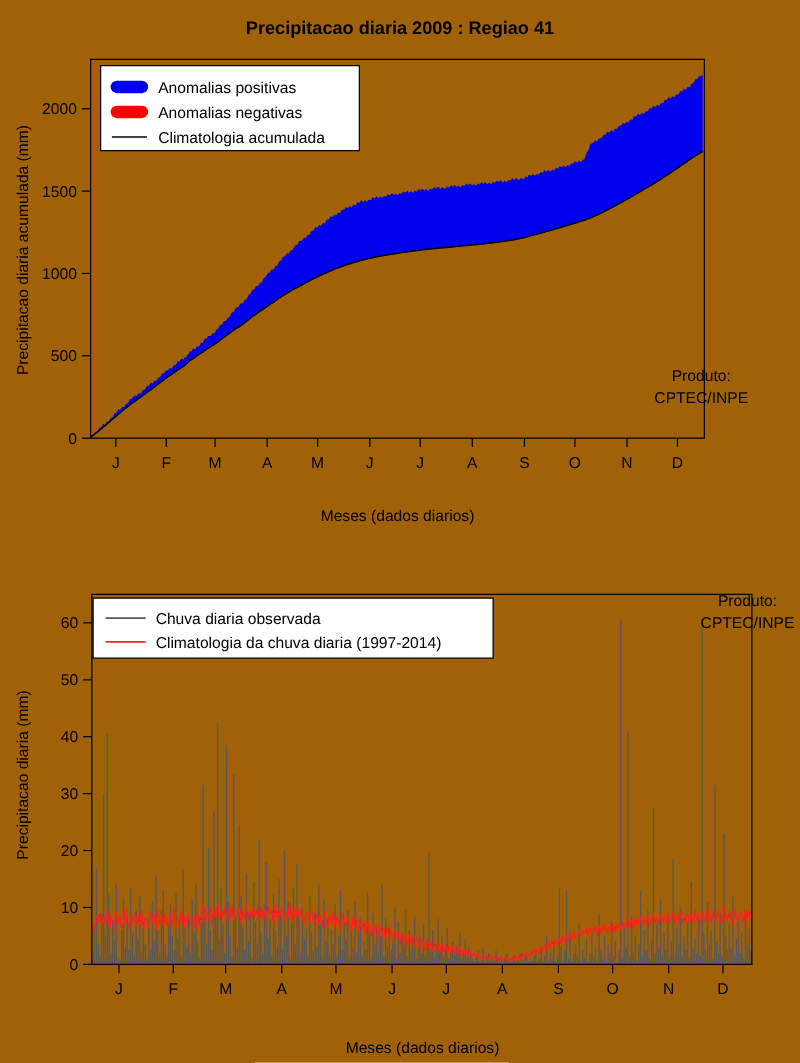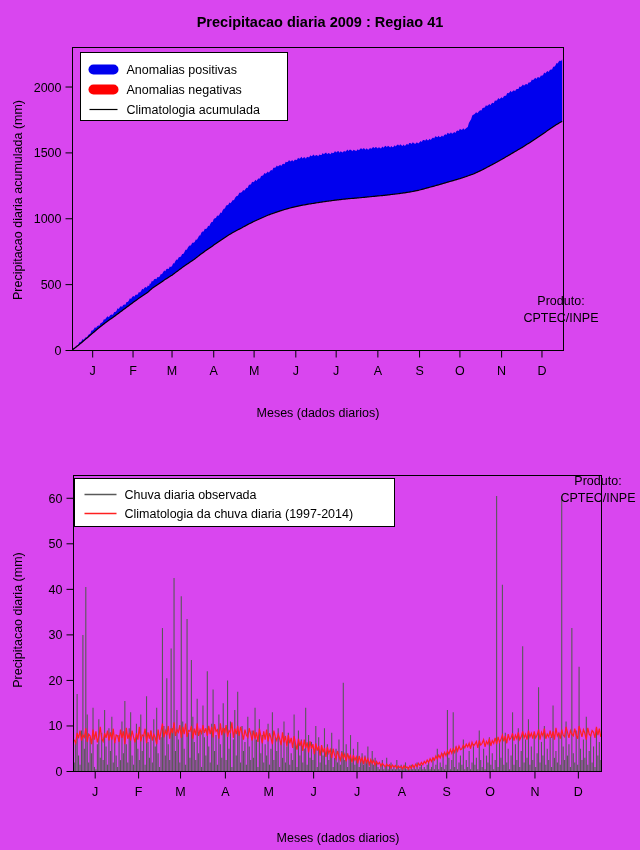--- a/index.html
+++ b/index.html
@@ -11,21 +11,21 @@
     width: 640px;
     height: 850px;
     font-family: "Liberation Sans", sans-serif;
     color: #000000;
     overflow: hidden;
   }
   #page {
     position: relative;
     width: 640px;
     height: 850px;
-    background: #d946ef;
+    background: #a16207;
   }
   .panel {
     position: absolute;
     left: 0;
     width: 640px;
   }
   #panel-top { top: 0; height: 430px; }
   #panel-bottom { top: 430px; height: 420px; }
   svg { display: block; }
   text { font-family: "Liberation Sans", sans-serif; fill: #000000; }

